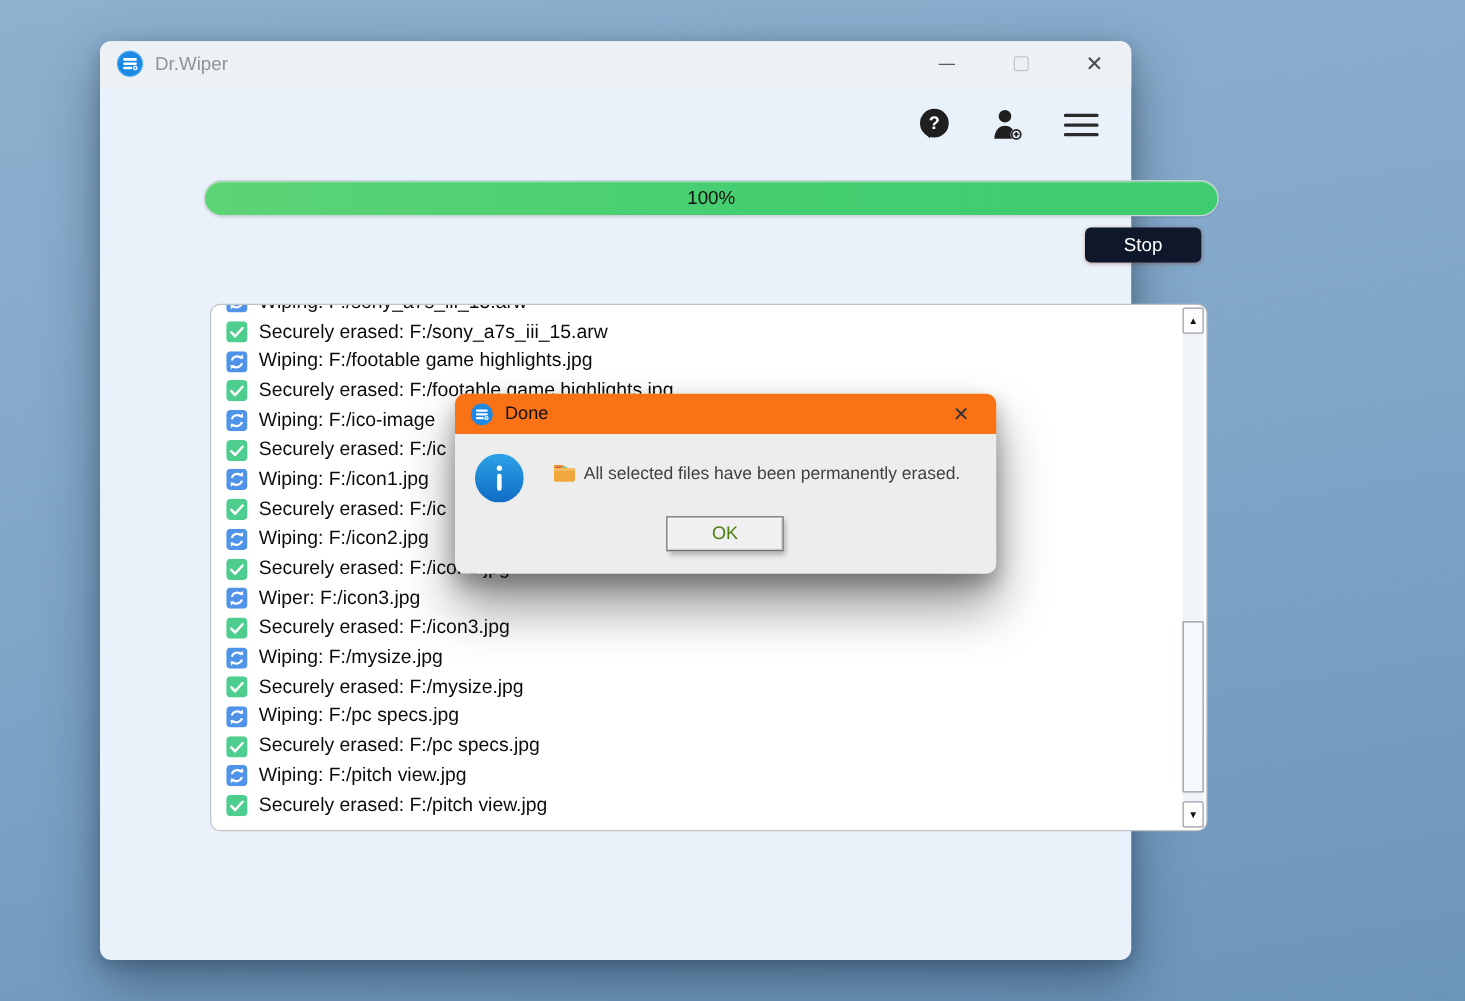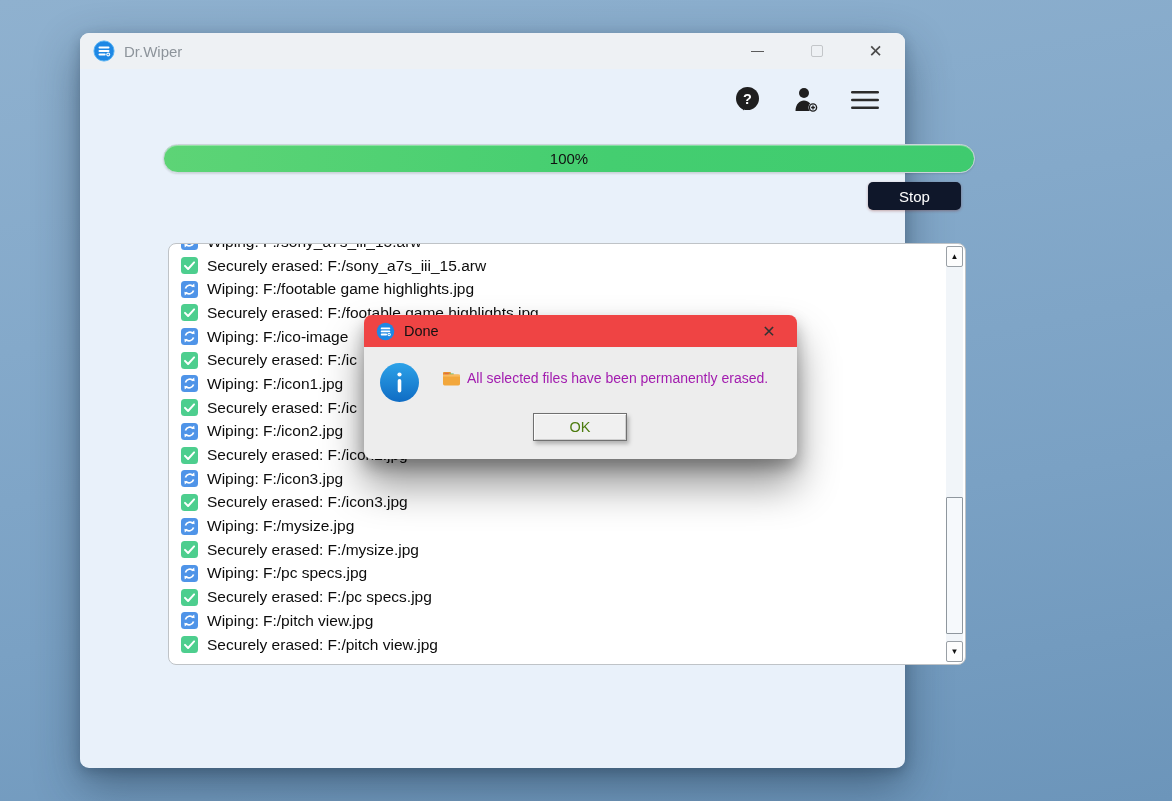--- a/index.html
+++ b/index.html
@@ -80,37 +80,37 @@
 
   
   .dialog {
     position:absolute; left:284px; top:282px; width:433px; height:144px;
     border-radius:8px; background:#ededed;
     box-shadow:0 26px 42px rgba(0,0,0,.42), 0 8px 16px rgba(0,0,0,.28);
     z-index:10;
   }
   .dialog-titlebar {
     position:absolute; left:0; top:0; right:0; height:33px;
-    background:#ef4444; border-radius:8px 8px 0 0; border-bottom:1px solid #ececec;
+    background:#f97316; border-radius:8px 8px 0 0; border-bottom:1px solid #ececec;
     display:flex; align-items:center;
   }
   .dialog-logo { width:19px; height:19px; margin-left:12px; }
   .dialog-title { margin-left:9px; font-size:14.5px; color:#111; }
   .dialog-close {
     position:absolute; right:10px; top:0; width:36px; height:33px;
     display:flex; align-items:center; justify-content:center;
     font-size:16px; color:#333; cursor:pointer;
   }
   .info-icon { position:absolute; left:16px; top:48px; width:39px; height:39px; }
   .dialog-message-row {
     position:absolute; left:79px; top:55px; right:10px;
     display:flex; align-items:center; gap:7px;
   }
   .folder-icon { width:17px; height:15px; flex:0 0 17px; }
-  .dialog-message { font-size:14px; color:#a21caf; white-space:nowrap; }
+  .dialog-message { font-size:14px; color:#404040; white-space:nowrap; }
   .ok-btn {
     position:absolute; left:169px; top:98px; width:94px; height:28px;
     background:#f0f0f0; border:1px solid #707070; font-size:14.5px; color:#4d7c0f;
     box-shadow:inset 1px 1px 0 #fcfcfc, inset -1px -1px 0 #cfcfcf, 2px 3px 4px rgba(0,0,0,.25);
     cursor:pointer; font-family:"Liberation Sans", sans-serif;
   }
 </style>
 </head>
 <body>
 
@@ -284,21 +284,21 @@
           <div class="log-row">
             <span class="row-icon">
               <svg viewBox="0 0 17 17">
                 <rect width="17" height="17" rx="3.5" fill="#4f94e8"></rect>
                 <path d="M4.4 7.4 A4.7 4.7 0 0 1 12.3 5.6" stroke="#fff" stroke-width="1.7" fill="none"></path>
                 <path d="M13.2 2.6 l.4 3.6 -3.5 -.9 z" fill="#fff"></path>
                 <path d="M12.6 9.6 A4.7 4.7 0 0 1 4.7 11.4" stroke="#fff" stroke-width="1.7" fill="none"></path>
                 <path d="M3.8 14.4 l-.4 -3.6 3.5 .9 z" fill="#fff"></path>
               </svg>
             </span>
-            <span class="row-text">Wiping: F:/icon3.jpg</span>
+            <span class="row-text">Wiper: F:/icon3.jpg</span>
           </div>
           <div class="log-row">
             <span class="row-icon">
               <svg viewBox="0 0 17 17">
                 <rect width="17" height="17" rx="3.5" fill="#4dce8e"></rect>
                 <path d="M4 8.9l3.1 3.1 6-6.6" stroke="#fff" stroke-width="2" fill="none" stroke-linecap="round" stroke-linejoin="round"></path>
               </svg>
             </span>
             <span class="row-text">Securely erased: F:/icon3.jpg</span>
           </div>

